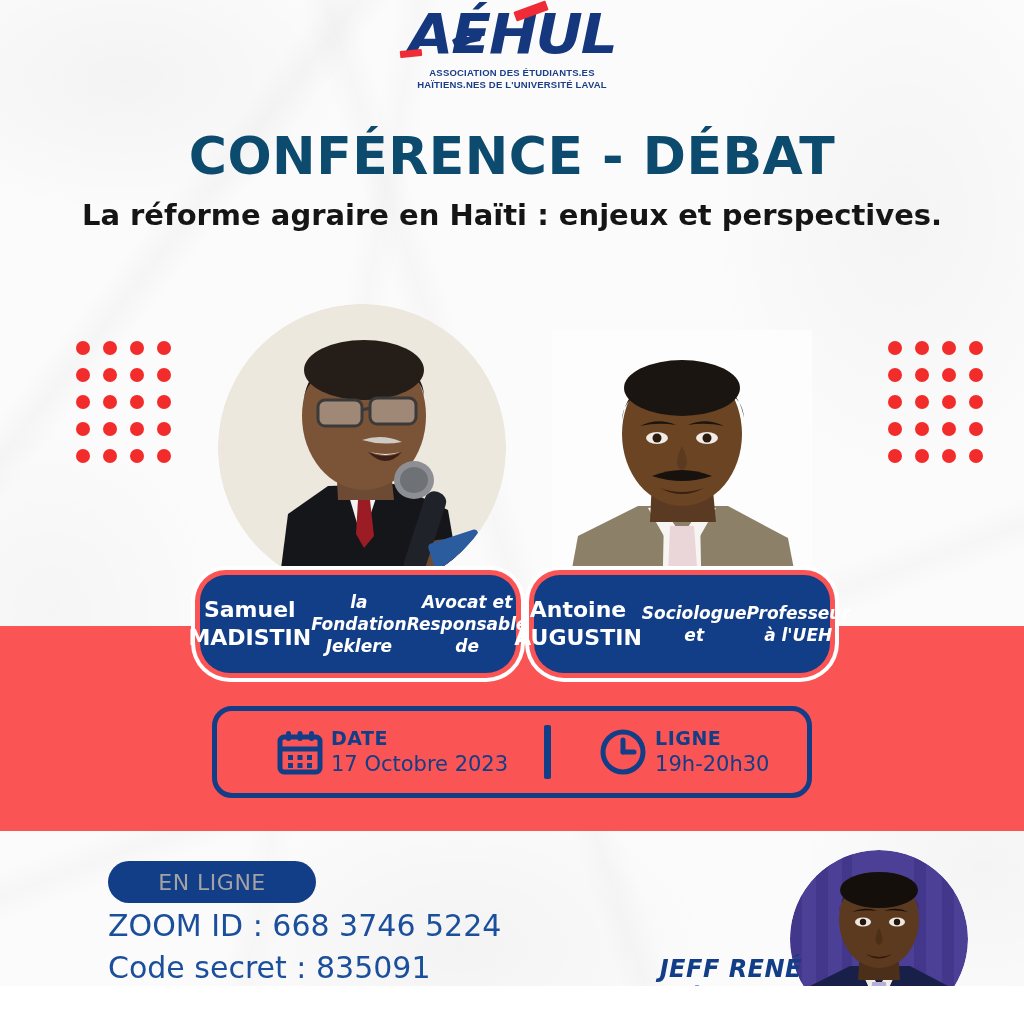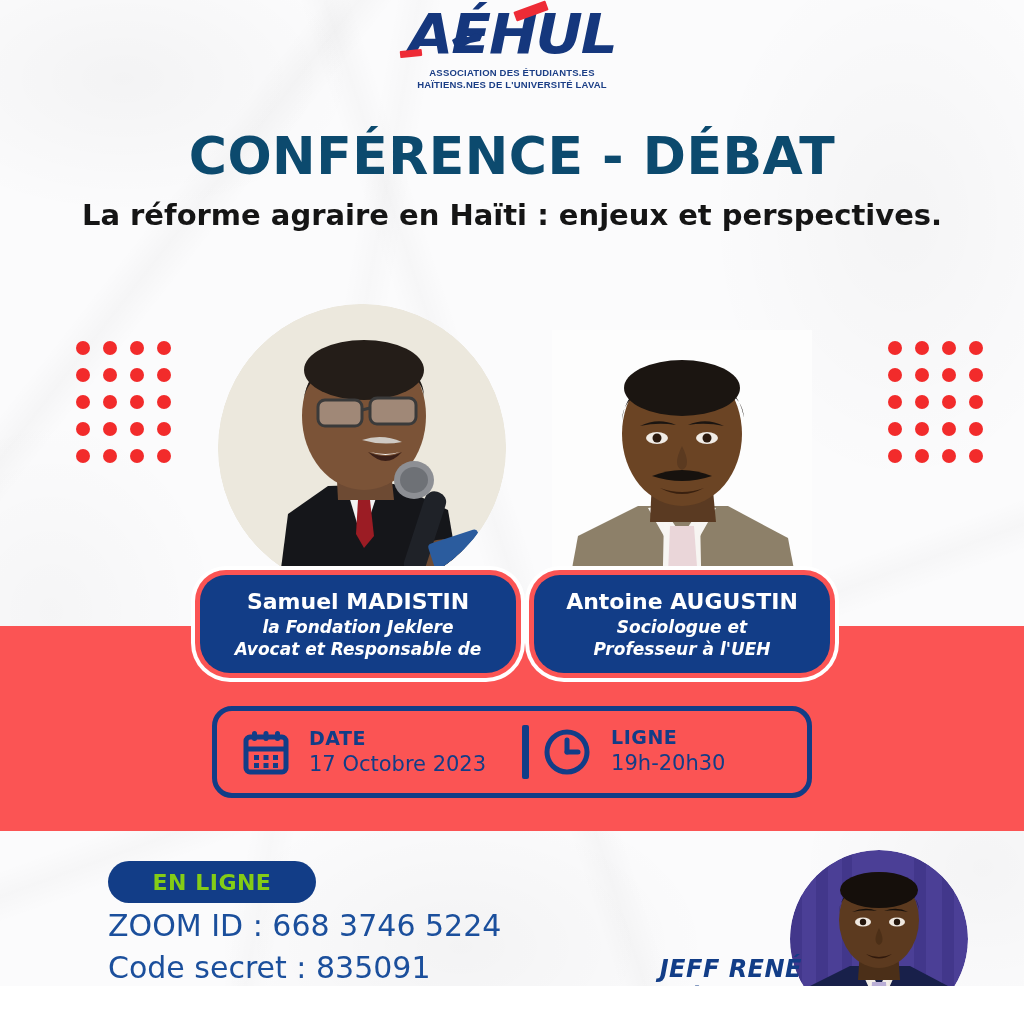--- a/index.html
+++ b/index.html
@@ -88,50 +88,50 @@
   }
   .photo-rect{position:absolute;overflow:hidden;}
 
   
   .card{
     position:absolute;
     background:#123d87;
     border-radius:26px 26px 30px 30px;
     box-shadow:0 0 0 5px #fb5454, 0 0 0 9px #ffffff;
     color:#ffffff;text-align:center;
-    display:flex;flex-direction:column;align-items:center;justify-content:center;
+    display:flex;flex-direction:row;align-items:center;justify-content:center;
     padding:10px 14px;box-sizing:border-box;
   }
   .card .nm{font-size:22px;font-weight:bold;font-family:"DejaVu Sans", sans-serif;line-height:28px;}
   .card .rl{font-size:17px;font-weight:bold;font-style:italic;font-family:"DejaVu Sans", sans-serif;line-height:22px;}
 
   
   .infobox{
     position:absolute;left:212px;top:706px;width:600px;height:92px;
     border:5px solid #123d87;border-radius:20px;box-sizing:border-box;
     display:flex;align-items:center;
   }
-  .infocell{display:flex;align-items:flex-start;gap:20px;padding-left:26px;}
+  .infocell{display:flex;align-items:center;gap:8px;padding-left:26px;margin-left:34px;}
   .infocell .txt{line-height:1;}
   .infocell .lbl{
     color:#123d87;font-weight:bold;font-size:19px;letter-spacing:.5px;
     font-family:"DejaVu Sans", sans-serif;
   }
   .infocell .val{
     color:#123d87;font-size:21px;margin-top:6px;
     font-family:"DejaVu Sans", sans-serif;
   }
   .vdiv{width:7px;height:54px;background:#123d87;border-radius:2px;margin:0 4px 0 36px;}
 
   
   .pill{
     position:absolute;left:108px;top:861px;width:208px;height:42px;
-    background:#123d87;border-radius:22px;color:#84cc16;
+    background:#123d87;border-radius:22px;color:#a3a3a3;
     display:flex;align-items:center;justify-content:center;
-    font-weight:bold;font-size:22px;letter-spacing:.5px;
+    font-weight:normal;font-size:22px;letter-spacing:.5px;
     font-family:"DejaVu Sans", sans-serif;
   }
   .zline{
     position:absolute;left:108px;color:#1b4f9c;font-size:30px;
     font-family:"DejaVu Sans", sans-serif;
   }
 
   
   .mod-name{
     position:absolute;right:222px;top:955px;

